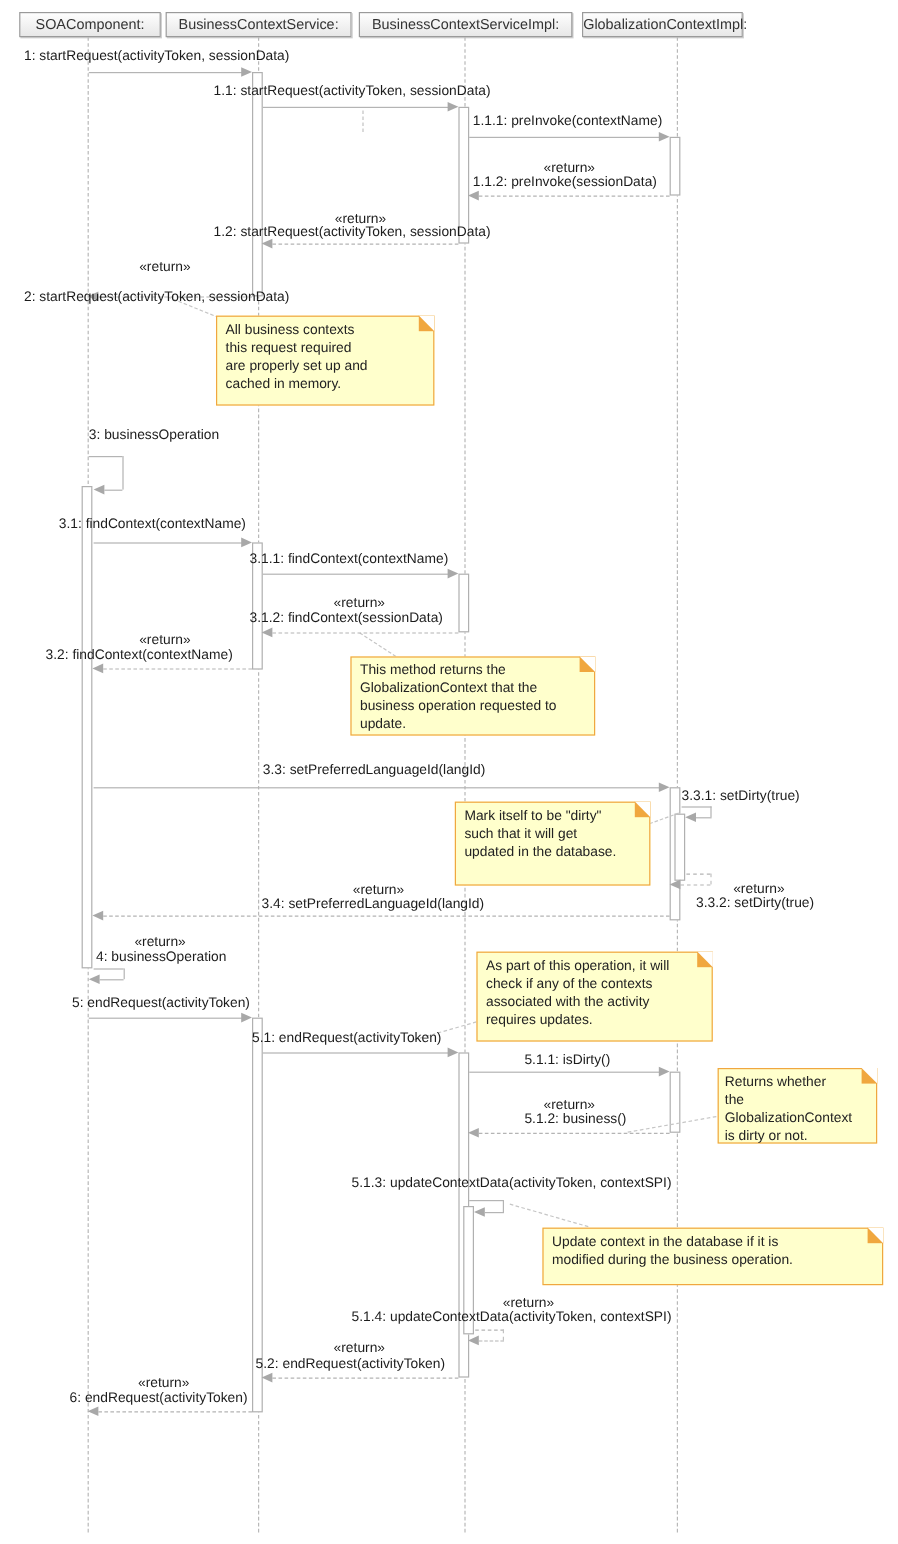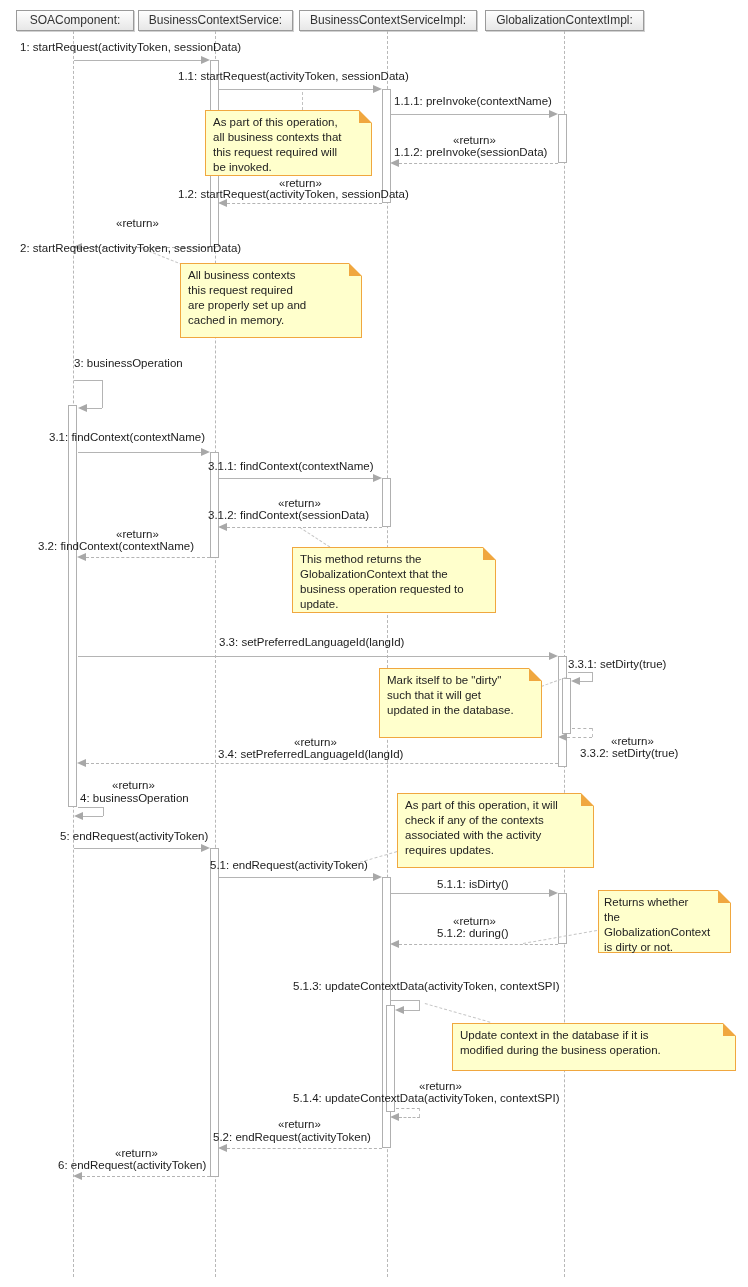--- a/index.html
+++ b/index.html
@@ -29,21 +29,21 @@
         border-color:#fff #fff var(--note-border,#f0a73f) transparent;z-index:6;}
 </style>
 </head>
 <body>
 
 <div id="canvas">
 
   <div class="head" style="left:16px;width:118px">SOAComponent:</div>
   <div class="head" style="left:138px;width:155px">BusinessContextService:</div>
   <div class="head" style="left:299px;width:178px">BusinessContextServiceImpl:</div>
-  <div class="head" style="left:485px;width:159px">GlobalizationContextImpl:</div>
+  <div class="head" style="left:485px;width:134px">GlobalizationContextImpl:</div>
 
   <div class="life" style="left:73px"></div>
   <div class="life" style="left:215px"></div>
   <div class="life" style="left:387px"></div>
   <div class="life" style="left:564px"></div>
 
   <div class="act" style="left:68px;top:405px;height:402px"></div>
   <div class="act" style="left:210px;top:60px;height:187px"></div>
   <div class="act" style="left:210px;top:452px;height:106px"></div>
   <div class="act" style="left:210px;top:848px;height:329px"></div>
@@ -77,24 +77,20 @@
   <div class="ml" style="left:178px;top:188px">1.2: startRequest(activityToken, sessionData)</div>
   <div class="hld" style="left:227px;top:203px;width:155px"></div>
   <div class="ah-l" style="left:218px;top:199px"></div>
 
   <div class="ml" style="left:116px;top:217px">«return»</div>
   <div class="ml" style="left:20px;top:242px">2: startRequest(activityToken, sessionData)</div>
   <div class="hld" style="left:82px;top:247px;width:128px"></div>
   <div class="ah-l" style="left:73px;top:243px"></div>
 
   <div class="vld" style="left:302px;top:92px;height:18px"></div>
-  <div class="note" style="left:205px;top:110px;width:167px;height:66px">As part of this operation,
-all business contexts that
-this request required will
-be invoked.<div class="fold"></div></div>
 
   <div class="conn" style="left:140px;top:247px;width:46px;transform:rotate(22deg)"></div>
   <div class="note" style="left:180px;top:263px;width:182px;height:75px">All business contexts
 this request required
 are properly set up and
 cached in memory.<div class="fold"></div></div>
 
   <div class="ml" style="left:74px;top:357px">3: businessOperation</div>
   <div class="hl" style="left:74px;top:380px;width:28px"></div>
   <div class="vl" style="left:102px;top:380px;height:28px"></div>
@@ -171,21 +167,21 @@
   <div class="note" style="left:397px;top:793px;width:197px;height:75px">As part of this operation, it will
 check if any of the contexts
 associated with the activity
 requires updates.<div class="fold"></div></div>
 
   <div class="ml" style="left:437px;top:878px">5.1.1: isDirty()</div>
   <div class="hl" style="left:391px;top:893px;width:159px"></div>
   <div class="ah-r" style="left:549px;top:889px"></div>
 
   <div class="ml" style="left:453px;top:915px">«return»</div>
-  <div class="ml" style="left:437px;top:927px">5.1.2: during()</div>
+  <div class="ml" style="left:437px;top:927px">5.1.2: business()</div>
   <div class="hld" style="left:399px;top:944px;width:159px"></div>
   <div class="ah-l" style="left:390px;top:940px"></div>
 
   <div class="conn" style="left:523px;top:943px;width:75px;transform:rotate(-10deg)"></div>
   <div class="note" style="left:598px;top:890px;width:133px;height:63px;padding:4px 5px">Returns whether
 the
 GlobalizationContext
 is dirty or not.<div class="fold"></div></div>
 
   <div class="ml" style="left:293px;top:980px">5.1.3: updateContextData(activityToken, contextSPI)</div>

